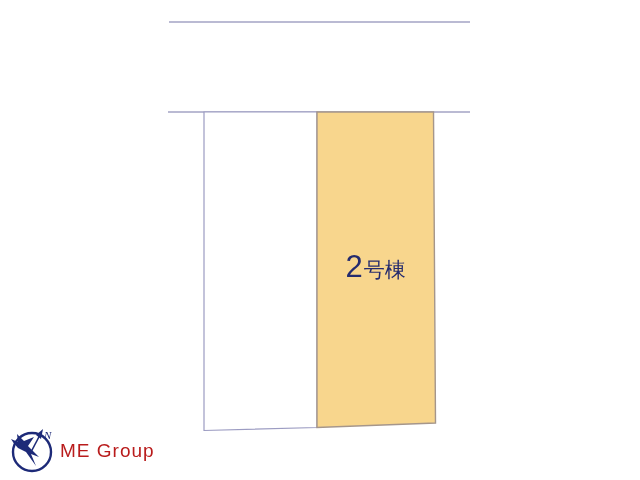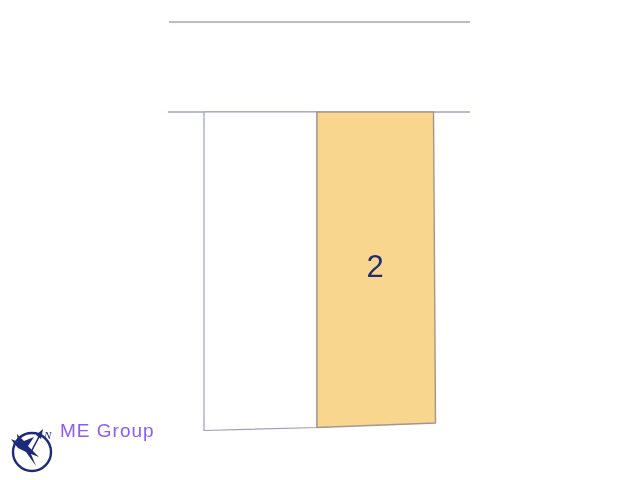--- a/index.html
+++ b/index.html
@@ -41,42 +41,43 @@
     line-height: 34px;
   }
   #logo {
     position: absolute;
     left: 8px;
     top: 420px;
   }
   #logo-wordmark {
     position: absolute;
     left: 60px;
-    top: 420px;
+    top: 440px;
     font-size: 19px;
     letter-spacing: 1px;
-    color: #8b5cf6;
+    color: #b91c1c;
   }
 </style>
 </head>
 <body>
 
 <div id="stage">
 
   <svg id="plan-svg" width="640" height="480">
 
     <line stroke-width="1.6" x1="169" y1="22" x2="470" y2="22" stroke="#a3a3c4"></line>
     <line stroke-width="1.3" x1="168" y1="112" x2="470" y2="112" stroke="#a3a3c4"></line>
 
     <polygon stroke-width="1.2" points="204,112 317,112 317,427.5 204,430.5" fill="#ffffff" stroke="#9c9cc2"></polygon>
     <polygon stroke-width="1.4" points="317,112 433.5,112 435.5,423 317,427.5" fill="#f8d68d" stroke="#a5968b"></polygon>
   </svg>
 
   <div id="building-label">
     <span class="num">2</span>
+    <span class="suffix">号棟</span>
   </div>
 
   <svg id="logo" width="50" height="56" viewBox="0 0 50 56">
     <circle cx="24" cy="32" r="19" fill="none" stroke-width="2.4" stroke="#1d2a78"></circle>
     <line x1="23" y1="32" x2="33" y2="13" stroke-width="1.6" stroke="#1d2a78"></line>
     <polygon points="35,9 28,15 33,19" fill="#1d2a78"></polygon>
     <text x="36" y="19" font-size="11" font-style="italic" font-family="Liberation Serif, DejaVu Serif, serif" fill="#1d2a78">N</text>
     <path d="M3,19 L10,22 L9,14 L16,21 L26,17 L20,26 L31,37 L23,34 L28,46 L18,32 L10,28 Q5,23 3,19 Z" fill="#1d2a78"></path>
   </svg>
 

